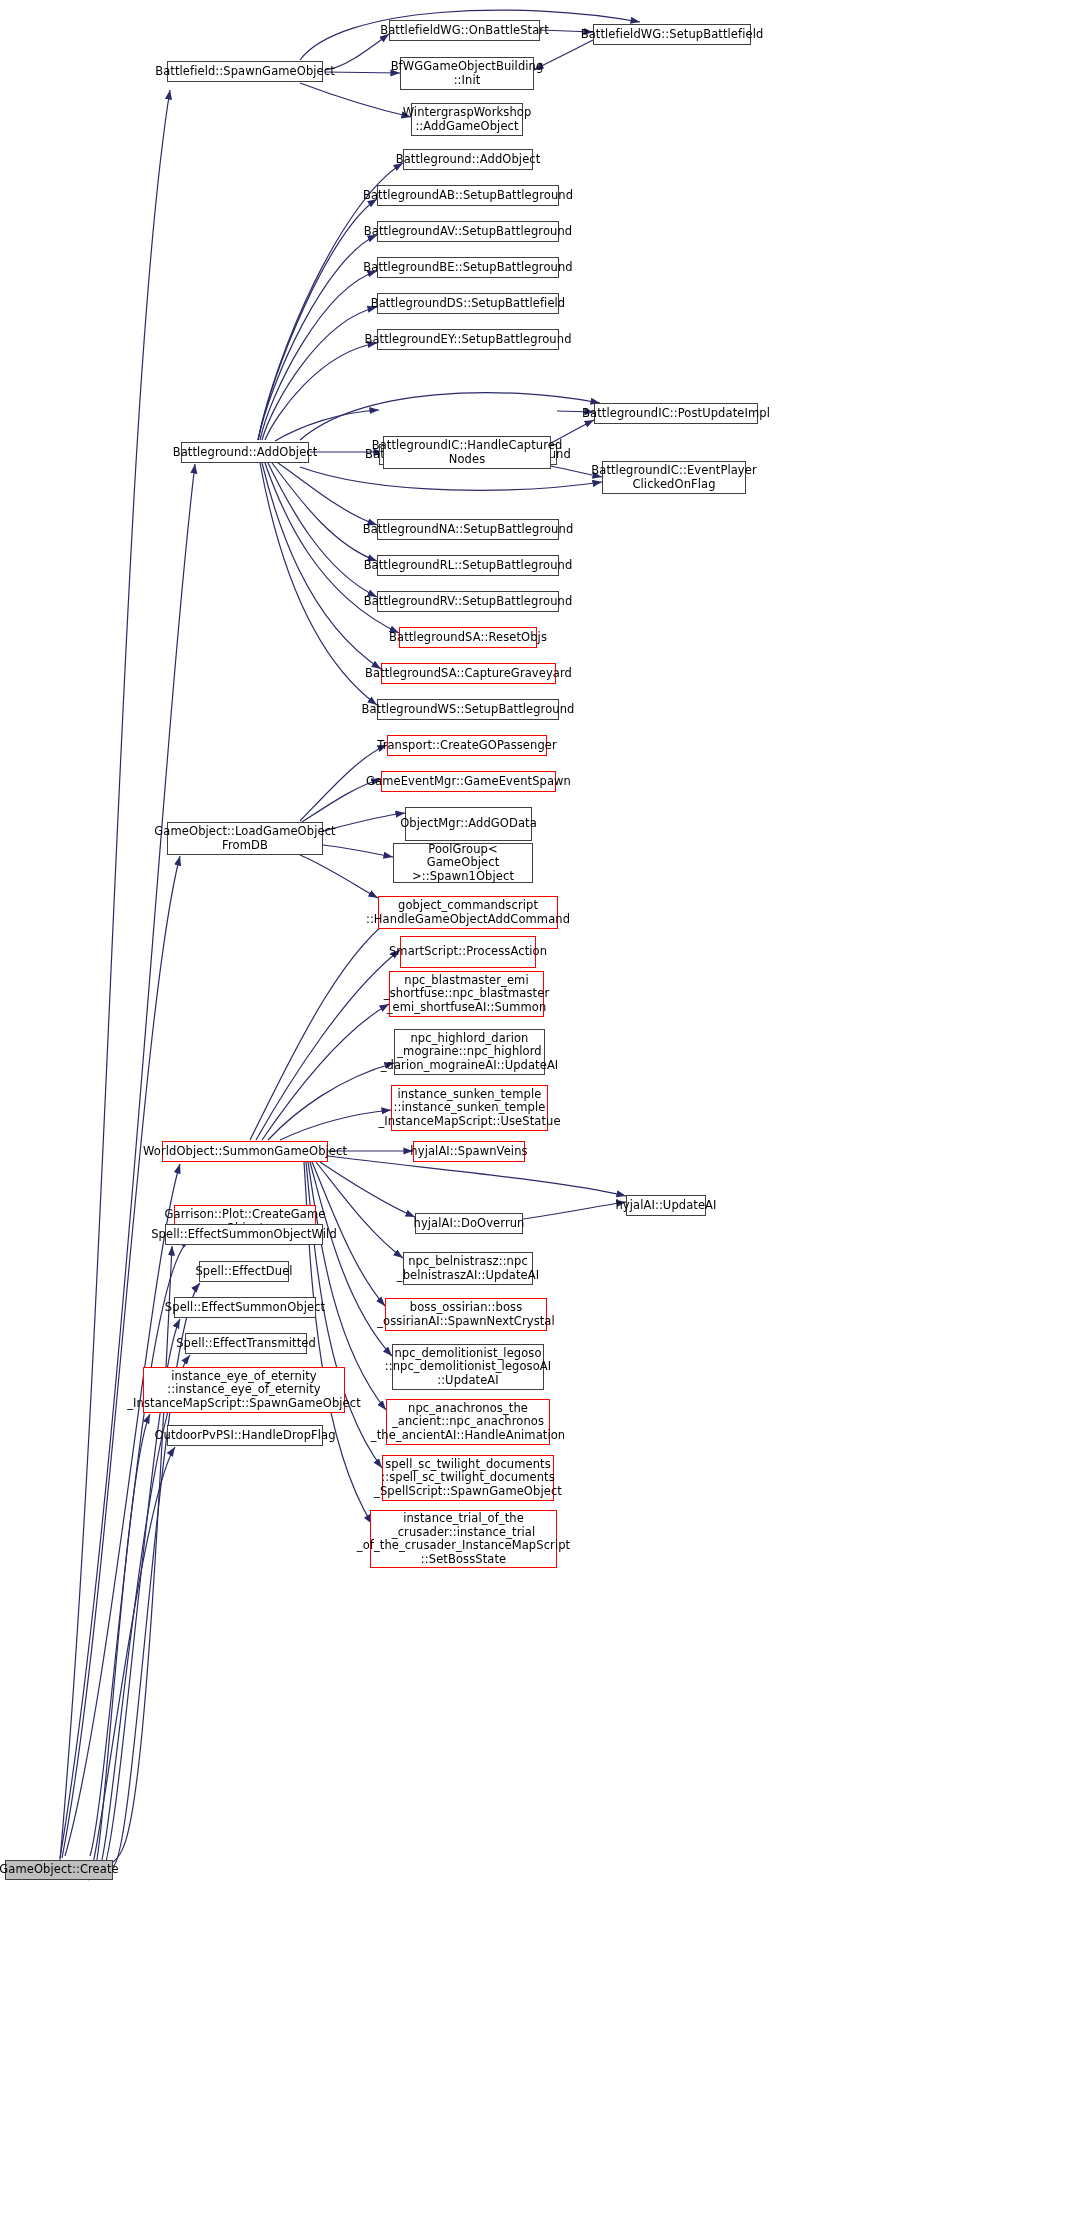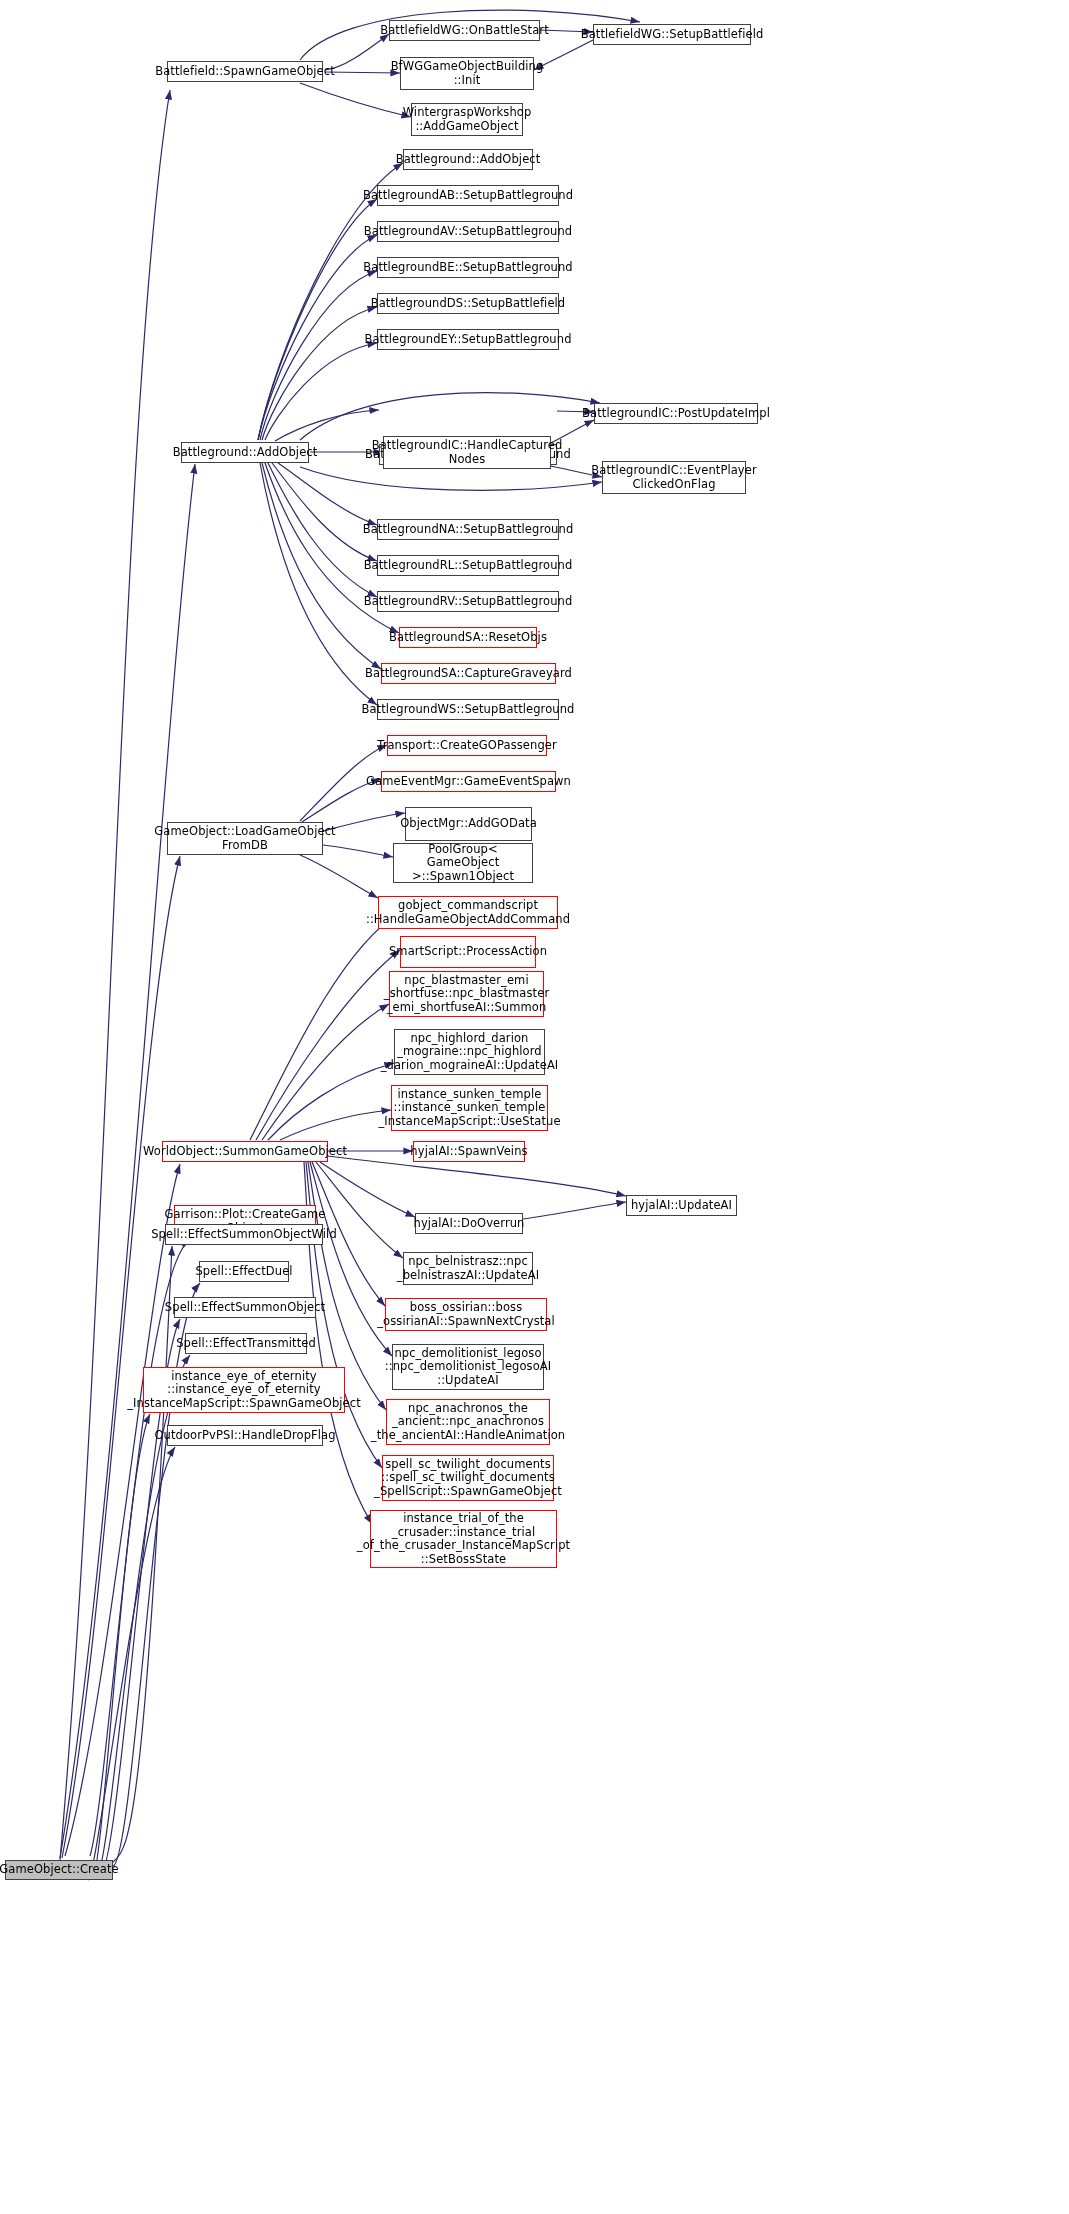--- a/index.html
+++ b/index.html
@@ -155,21 +155,21 @@
 _mograine::npc_highlord
 _darion_mograineAI::UpdateAI</div>
       <div class="node red" style="left: 391px; top: 1085px; width: 157px; height: 46px;">instance_sunken_temple
 ::instance_sunken_temple
 _InstanceMapScript::UseStatue</div>
       <div class="node red" style="left: 162px; top: 1141px; width: 166px; height: 21px;">WorldObject::SummonGameObject</div>
       <div class="node red" style="left: 413px; top: 1141px; width: 112px; height: 21px;">hyjalAI::SpawnVeins</div>
       <div class="node red" style="left: 174px; top: 1205px; width: 142px; height: 33px;">Garrison::Plot::CreateGame
 Object</div>
       <div class="node" style="left: 415px; top: 1213px; width: 108px; height: 21px;">hyjalAI::DoOverrun</div>
-      <div class="node" style="left: 626px; top: 1195px; width: 111px; height: 21px;">hyjalAI::UpdateAI</div>
+      <div class="node" style="left: 626px; top: 1195px; width: 80px; height: 21px;">hyjalAI::UpdateAI</div>
       <div class="node" style="left: 165px; top: 1224px; width: 158px; height: 21px;">Spell::EffectSummonObjectWild</div>
       <div class="node" style="left: 199px; top: 1261px; width: 90px; height: 21px;">Spell::EffectDuel</div>
       <div class="node" style="left: 403px; top: 1252px; width: 130px; height: 33px;">npc_belnistrasz::npc
 _belnistraszAI::UpdateAI</div>
       <div class="node" style="left: 174px; top: 1297px; width: 142px; height: 21px;">Spell::EffectSummonObject</div>
       <div class="node red" style="left: 385px; top: 1298px; width: 162px; height: 33px;">boss_ossirian::boss
 _ossirianAI::SpawnNextCrystal</div>
       <div class="node" style="left: 185px; top: 1333px; width: 122px; height: 21px;">Spell::EffectTransmitted</div>
       <div class="node" style="left: 392px; top: 1344px; width: 152px; height: 46px;">npc_demolitionist_legoso
 ::npc_demolitionist_legosoAI

